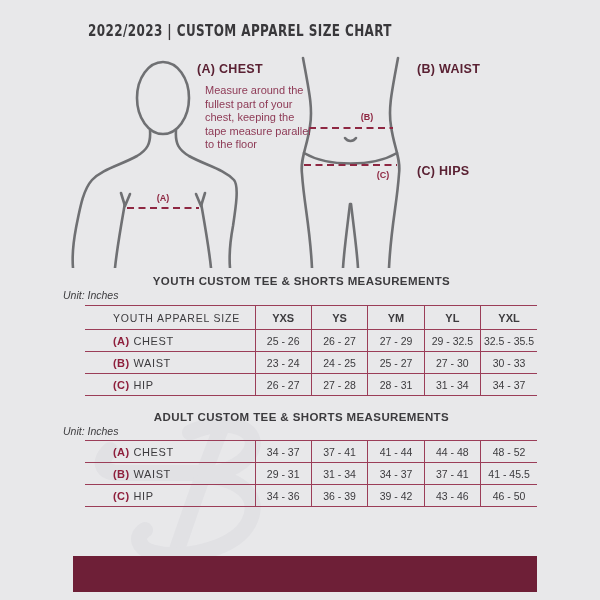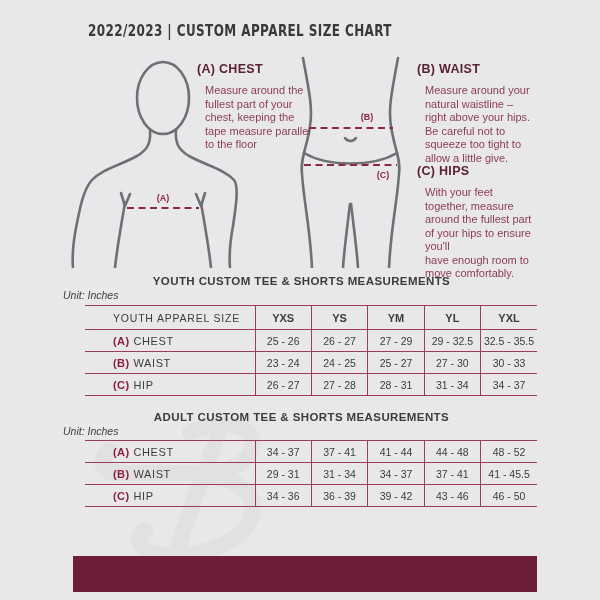--- a/index.html
+++ b/index.html
@@ -120,37 +120,24 @@
     <h3>(A) CHEST</h3>
     <p>Measure around the
 fullest part of your
 chest, keeping the
 tape measure parallel
 to the floor</p>
   </div>
 
   <div class="instr z1" style="left:417px; top:62px;">
     <h3>(B) WAIST</h3>
-    <p>Measure around your
-natural waistline –
-right above your hips.
-Be careful not to
-squeeze too tight to
-allow a little give.</p>
   </div>
 
   <div class="instr z1" style="left:417px; top:164px;">
     <h3>(C) HIPS</h3>
-    <p>With your feet
-together, measure
-around the fullest part
-of your hips to ensure
-you'll
-have enough room to
-move comfortably.</p>
   </div>
 
   <div class="sec-title z1" style="top:275px;">YOUTH CUSTOM TEE &amp; SHORTS MEASUREMENTS</div>
   <div class="sec-unit z1" style="top:289px;">Unit: Inches</div>
 
   <table class="size z1" style="top:305px;">
     <colgroup>
         <col class="lbl">
         <col>
         <col>

